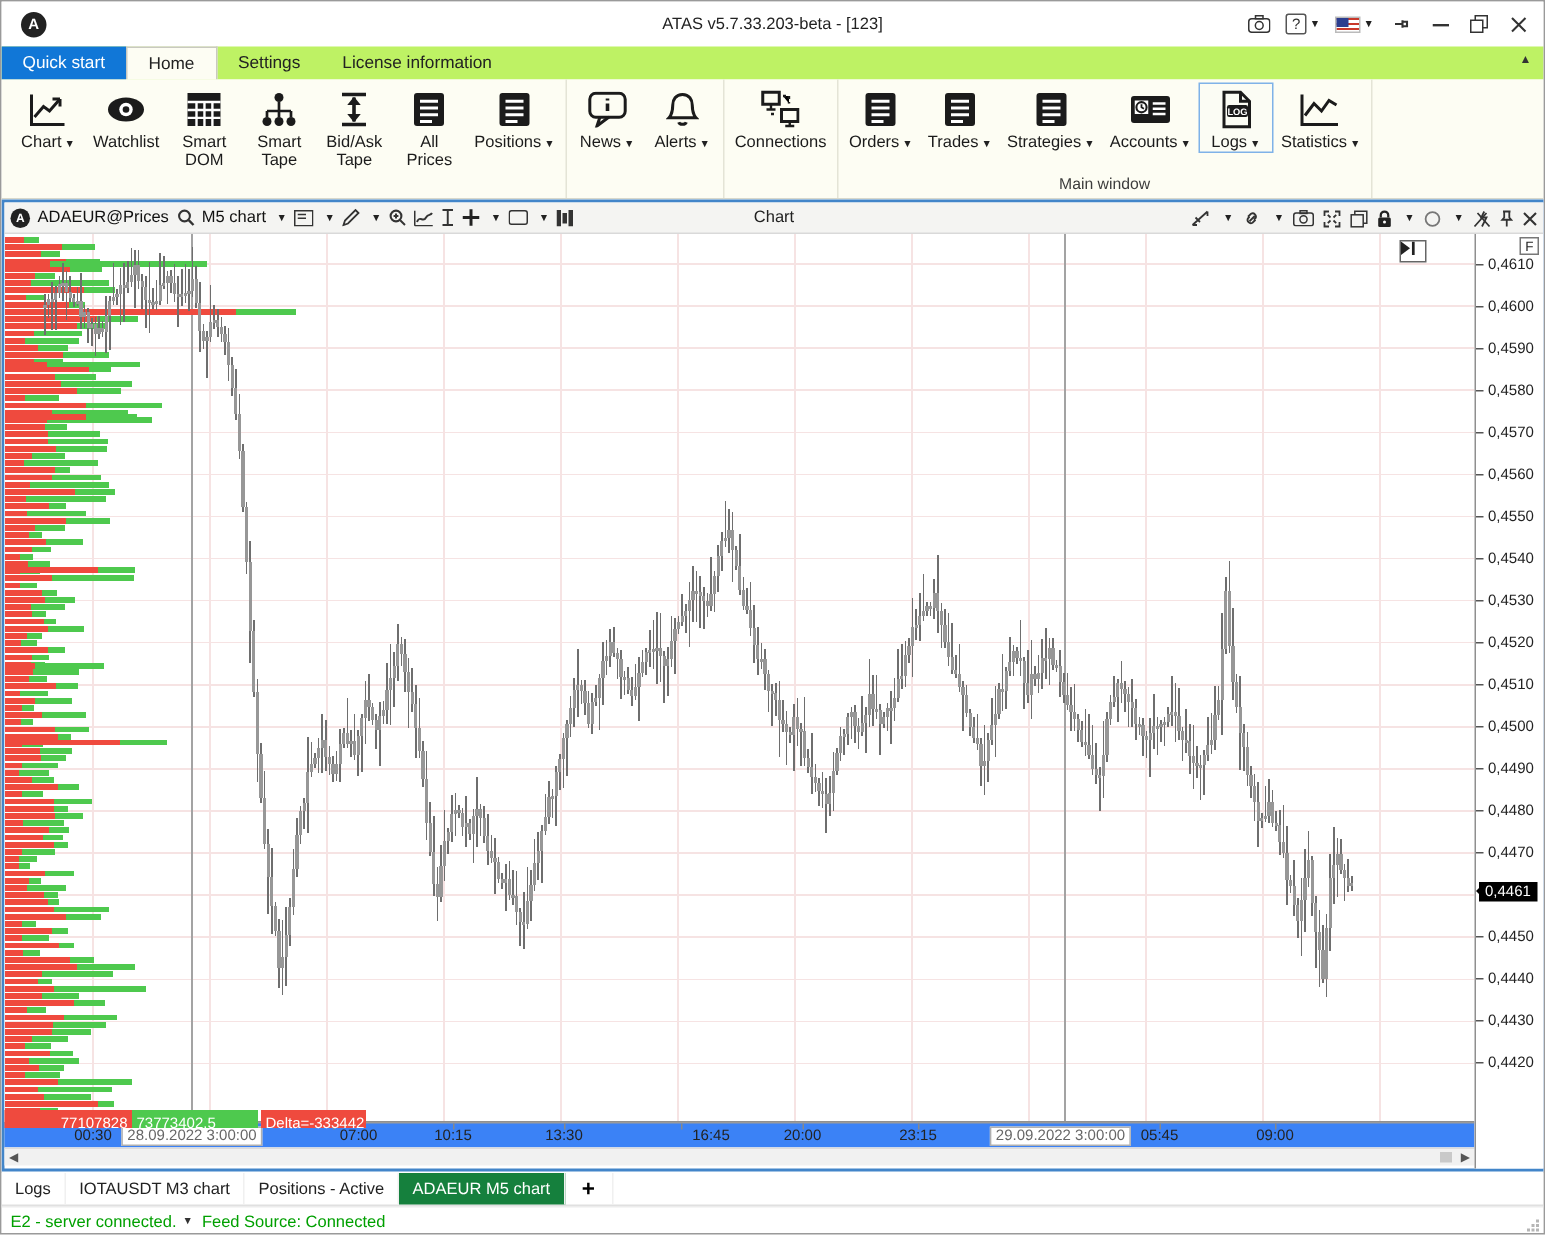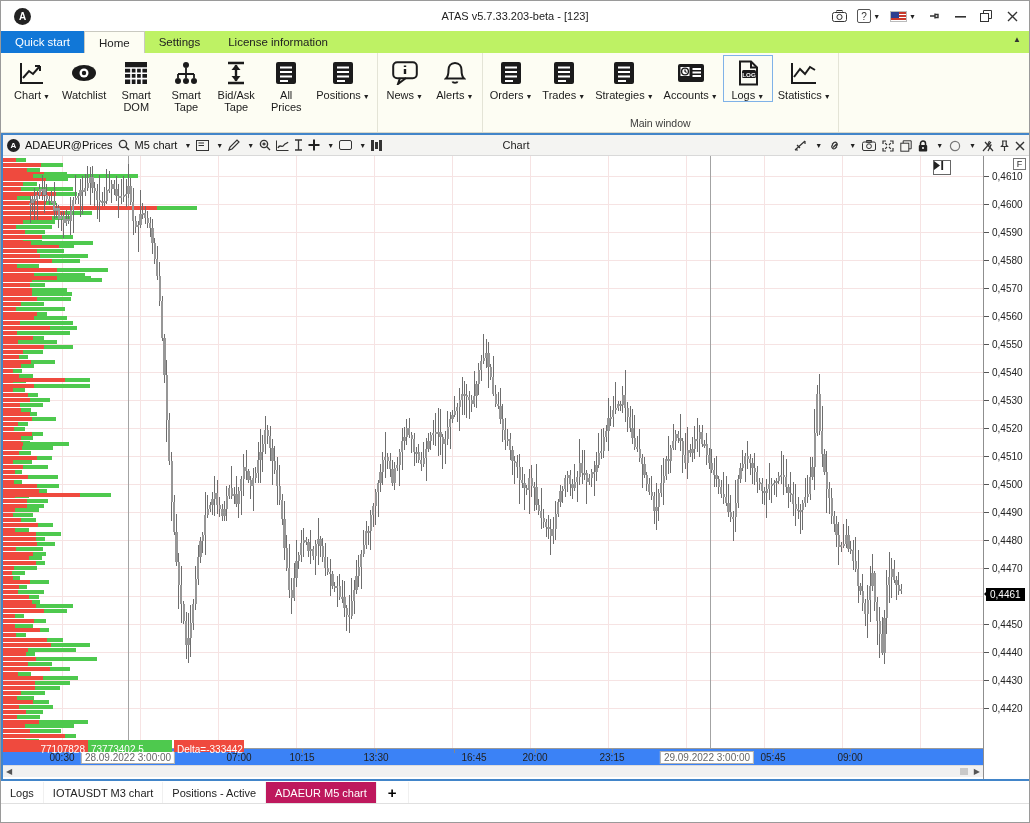--- a/index.html
+++ b/index.html
@@ -71,21 +71,21 @@
   .ptick .dash{width:5px;height:1px;background:#555;margin-right:3px;}
   .fbtn{position:absolute;right:3px;top:2px;width:13px;height:12px;border:1px solid #777;font-size:9px;
         display:flex;align-items:center;justify-content:center;background:#fff;z-index:2;}
   .cur-price{position:absolute;left:2px;background:#000;color:#fff;font-size:10px;height:13px;line-height:13px;
              padding:0 4px;z-index:3;}
   .cur-price:before{content:"";position:absolute;left:-5px;top:3px;border:3.5px solid transparent;border-right-color:#000;}
   
   .bottom-tabs{position:absolute;left:0;top:781px;width:100%;height:22px;background:#fff;display:flex;
                align-items:stretch;border-bottom:1px solid #e0e0e0;}
   .btab{padding:0 9px;display:flex;align-items:center;font-size:11px;color:#222;border-right:1px solid #f0f0f0;}
-  .btab.active{background:#be185d;color:#fff;}
+  .btab.active{background:#15803d;color:#fff;}
   .btab.addtab{font-weight:bold;font-size:15px;padding:0 11px;color:#000;}
   
   .statusbar{position:absolute;left:0;top:803px;width:100%;height:20px;background:#fff;
              border-top:1px solid #ececec;display:flex;align-items:center;padding-left:6px;font-size:11px;}
   .green{color:#00a000;}
   .sb-caret{font-size:7px;color:#333;margin:0 6px 0 4px;}
   .grip{position:absolute;right:2px;bottom:2px;width:10px;height:10px;color:#aaa;}
 </style>
 </head>
 <body>
@@ -241,20 +241,40 @@
             <span class="lbl">News<span class="caret">▼</span></span>
           </div>
           <div class="rbtn">
             <span class="ic">
               <svg width="22" height="24" viewBox="0 0 22 24">
                 <path d="M11 2 C15.5 2 17.5 5.5 17.5 9 C17.5 15 20 17.5 20 17.5 L2 17.5 C2 17.5 4.5 15 4.5 9 C4.5 5.5 6.5 2 11 2 Z" fill="none" stroke="#1b1b1b" stroke-width="2"></path>
                 <path d="M8.5 20.5 C9 22.3 13 22.3 13.5 20.5" fill="none" stroke="#1b1b1b" stroke-width="2"></path>
               </svg>
             </span>
             <span class="lbl">Alerts<span class="caret">▼</span></span>
+          </div>
+        </div>
+        <div class="rgroup-label"></div>
+      </div>
+      <div class="rgroup">
+        <div class="rgroup-btns">
+          <div class="rbtn">
+            <span class="ic">
+              <svg width="26" height="26" viewBox="0 0 26 26">
+                <rect x="1.5" y="1.5" width="11" height="8" fill="none" stroke="#1b1b1b" stroke-width="2"></rect>
+                <path d="M7 9.5 V13 M4 13 H10" stroke="#1b1b1b" stroke-width="1.6"></path>
+                <rect x="14" y="13" width="11" height="8" fill="none" stroke="#1b1b1b" stroke-width="2"></rect>
+                <path d="M19.5 21 V24 M16.5 24 H22.5" stroke="#1b1b1b" stroke-width="1.6"></path>
+                <g stroke="#1b1b1b" stroke-width="1.6" stroke-dasharray="2 2">
+                  <path d="M15 4 H19 V9"></path>
+                  <path d="M7 16 H10"></path>
+                </g>
+              </svg>
+            </span>
+            <span class="lbl">Connections</span>
           </div>
         </div>
         <div class="rgroup-label"></div>
       </div>
       <div class="rgroup">
         <div class="rgroup-btns">
           <div class="rbtn">
             <span class="ic">
               <svg width="22" height="24" viewBox="0 0 22 24">
                 <rect x="1" y="1" width="20" height="22" rx="2" fill="#1b1b1b"></rect>
@@ -1606,13 +1626,30 @@
   </div>
 
   <div class="bottom-tabs" id="bottomTabs">
       <span class="btab">Logs</span>
       <span class="btab">IOTAUSDT M3 chart</span>
       <span class="btab">Positions - Active</span>
       <span class="btab active">ADAEUR M5 chart</span>
       <span class="btab addtab">+</span>
     </div>
 
+  <div class="statusbar">
+    <span class="green">E2 - server connected.</span>
+    <span class="sb-caret">▼</span>
+    <span class="green">Feed Source: Connected</span>
+    <span class="grip">
+      <svg width="10" height="10" viewBox="0 0 10 10">
+          <g fill="#b5b5b5">
+            <rect x="7" y="1" width="2" height="2"></rect>
+            <rect x="7" y="4" width="2" height="2"></rect>
+            <rect x="4" y="4" width="2" height="2"></rect>
+            <rect x="7" y="7" width="2" height="2"></rect>
+            <rect x="4" y="7" width="2" height="2"></rect>
+            <rect x="1" y="7" width="2" height="2"></rect>
+          </g>
+        </svg>
+    </span>
+  </div>
 </div>
 
 </body></html>

